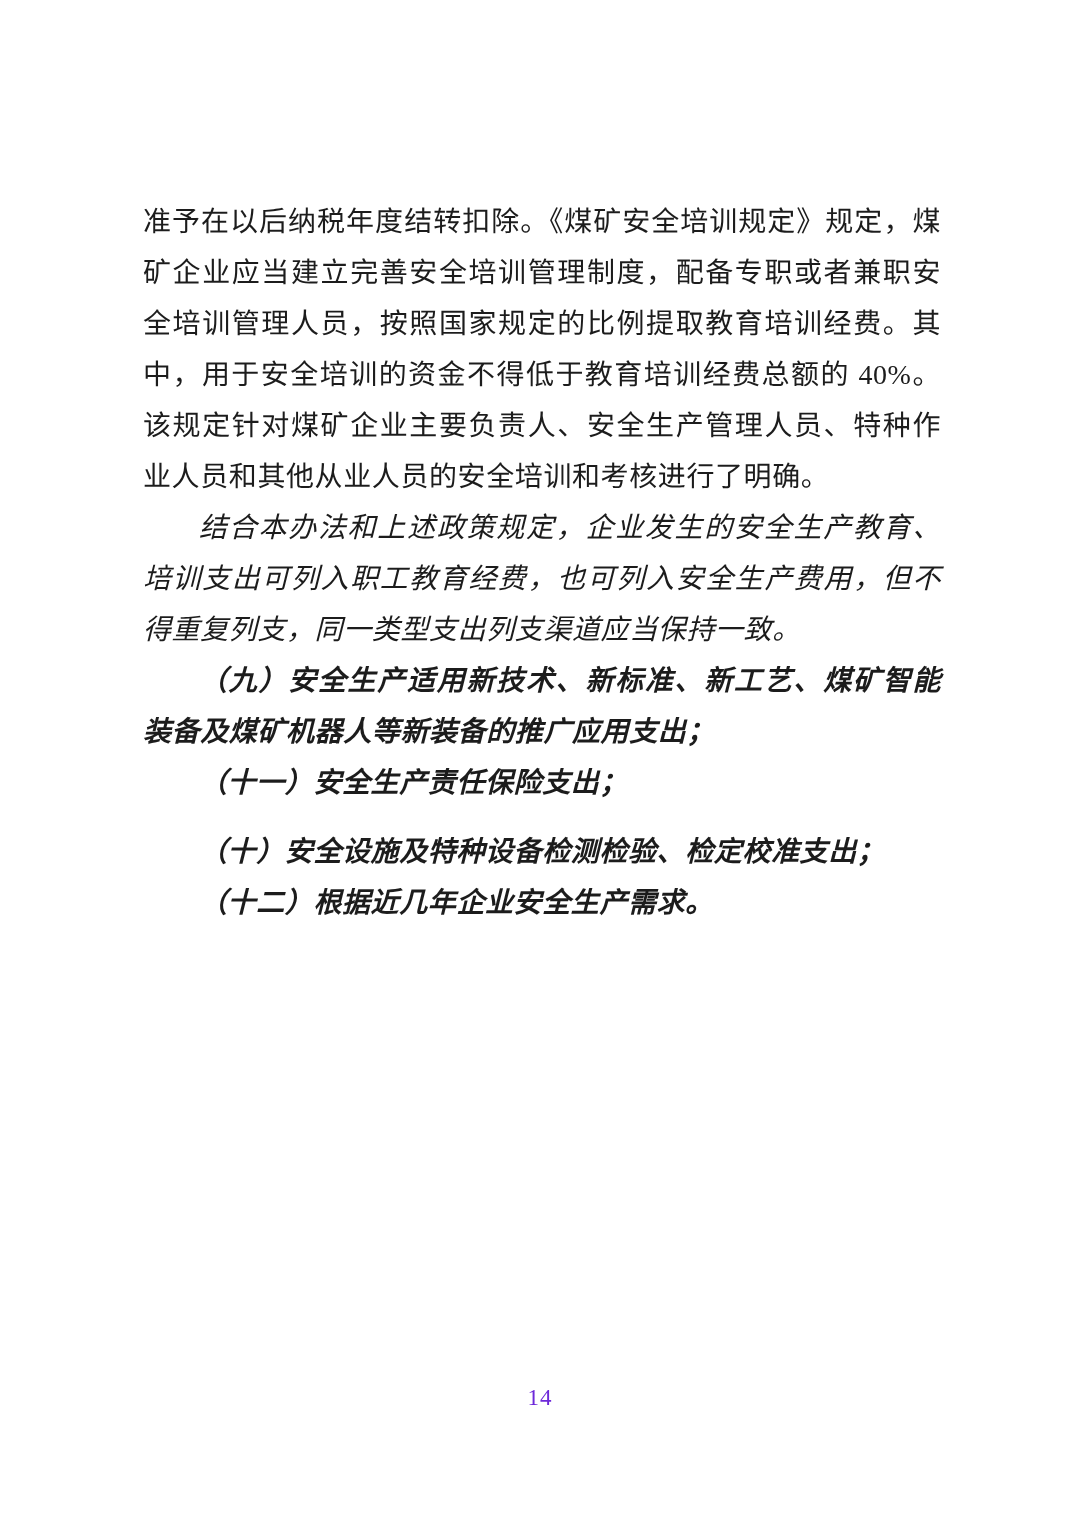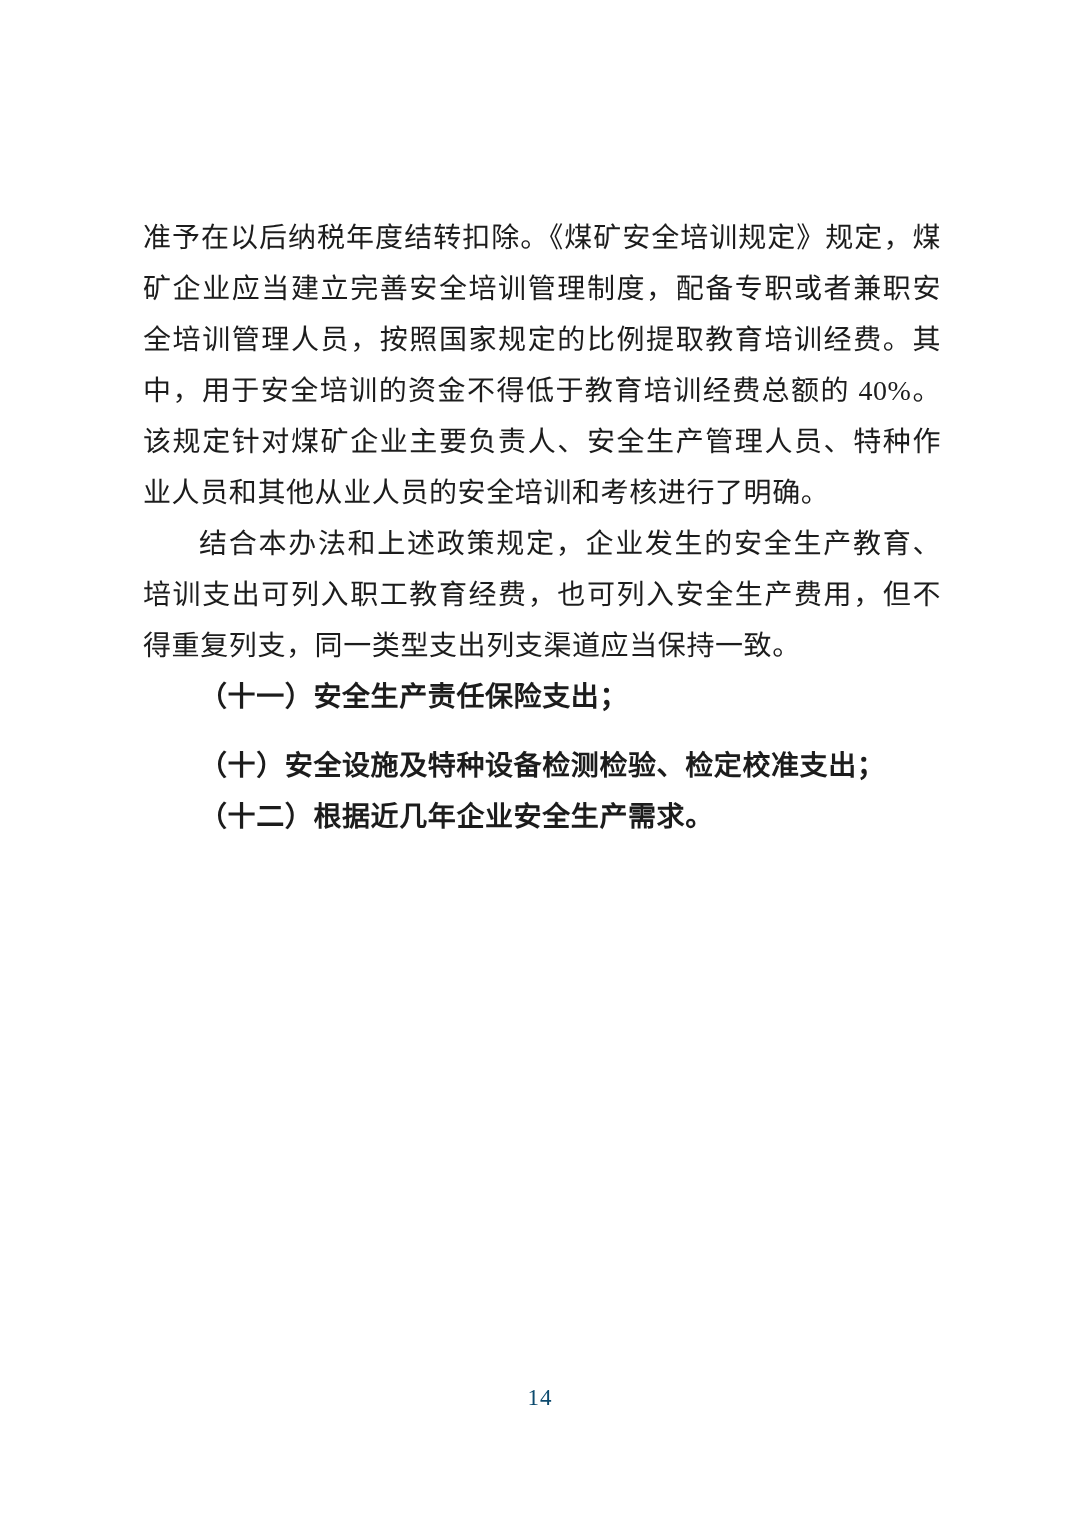--- a/index.html
+++ b/index.html
@@ -12,53 +12,54 @@
     width: 1080px;
     height: 1527px;
     background: #ffffff;
     overflow: hidden;
     font-family: "Liberation Serif", "DejaVu Serif", serif;
     color: #1c1c1c;
   }
   .content {
     position: absolute;
     left: 143px;
-    top: 212px;
+    top: 196px;
     width: 798px;
   }
   .content p {
     margin: 0;
     font-size: 28px;
     line-height: 51px;
     letter-spacing: 0.6px;
     text-align: justify;
     color: #1c1c1c;
   }
-  .ind { text-indent: 2em; }
+  .ind { text-indent: 2em; font-style: italic; }
   .b   { font-weight: 700; }
   .gap { margin-top: 18px !important; }
   .page-number {
     position: absolute;
     top: 1384px;
     left: 0;
     width: 100%;
     text-align: center;
     font-size: 23px;
     line-height: 28px;
     letter-spacing: 1px;
-    color: #0c4a6e;
+    color: #6d28d9;
     font-family: "Liberation Serif", "DejaVu Serif", serif;
   }
 </style>
 </head>
 <body>
 
 <div class="page">
   <div class="content">
     <p>准予在以后纳税年度结转扣除。《煤矿安全培训规定》规定，煤矿企业应当建立完善安全培训管理制度，配备专职或者兼职安全培训管理人员，按照国家规定的比例提取教育培训经费。其中，用于安全培训的资金不得低于教育培训经费总额的 40%。该规定针对煤矿企业主要负责人、安全生产管理人员、特种作业人员和其他从业人员的安全培训和考核进行了明确。</p>
     <p class="ind">结合本办法和上述政策规定，企业发生的安全生产教育、培训支出可列入职工教育经费，也可列入安全生产费用，但不得重复列支，同一类型支出列支渠道应当保持一致。</p>
+    <p class="ind b">（九）安全生产适用新技术、新标准、新工艺、煤矿智能装备及煤矿机器人等新装备的推广应用支出；</p>
     <p class="ind b">（十一）安全生产责任保险支出；</p>
     <p class="ind b gap">（十）安全设施及特种设备检测检验、检定校准支出；</p>
     <p class="ind b">（十二）根据近几年企业安全生产需求。</p>
   </div>
 
   <div class="page-number">14</div>
 </div>
 
 </body></html>

